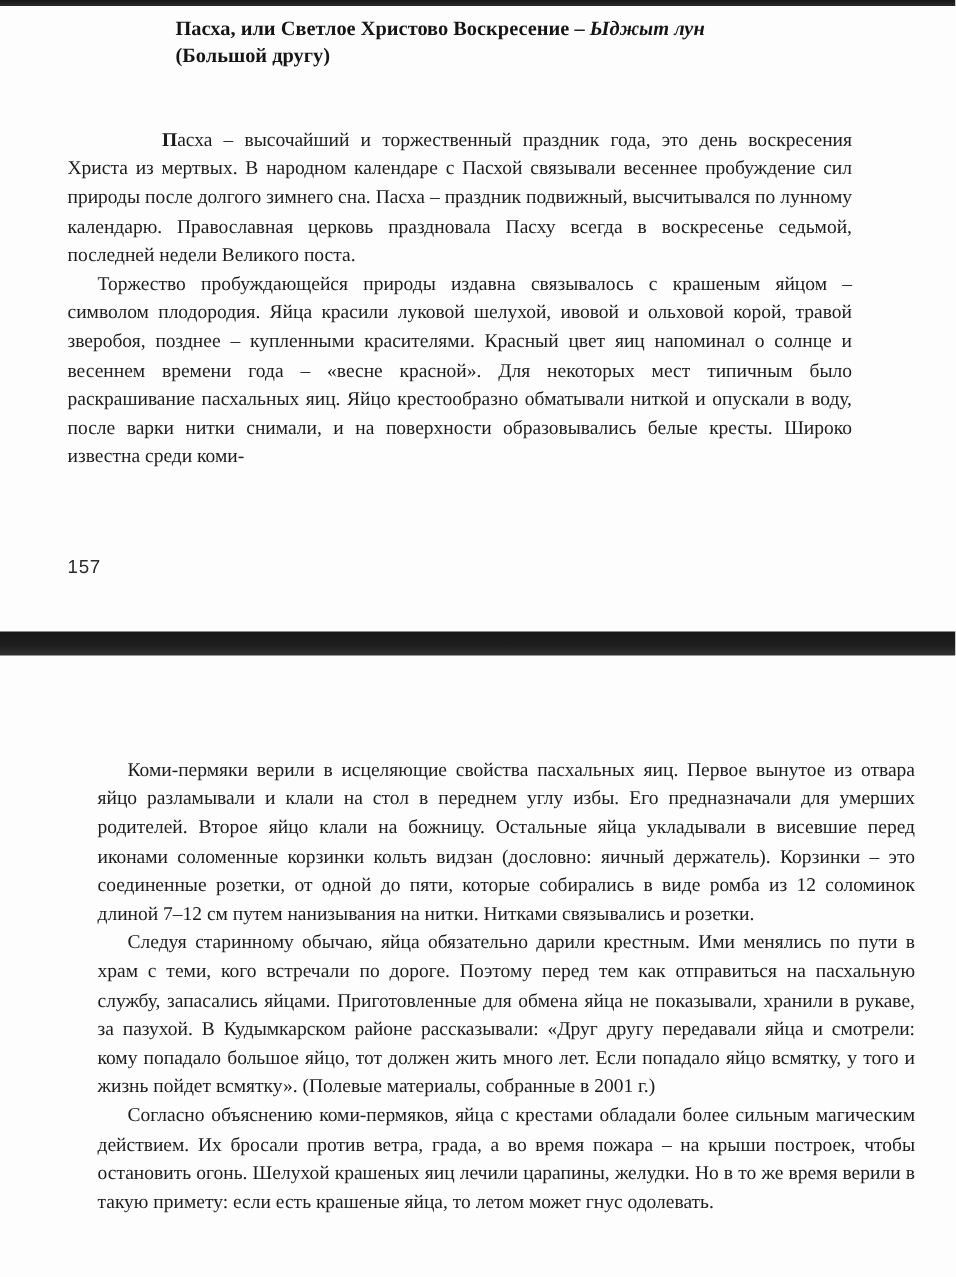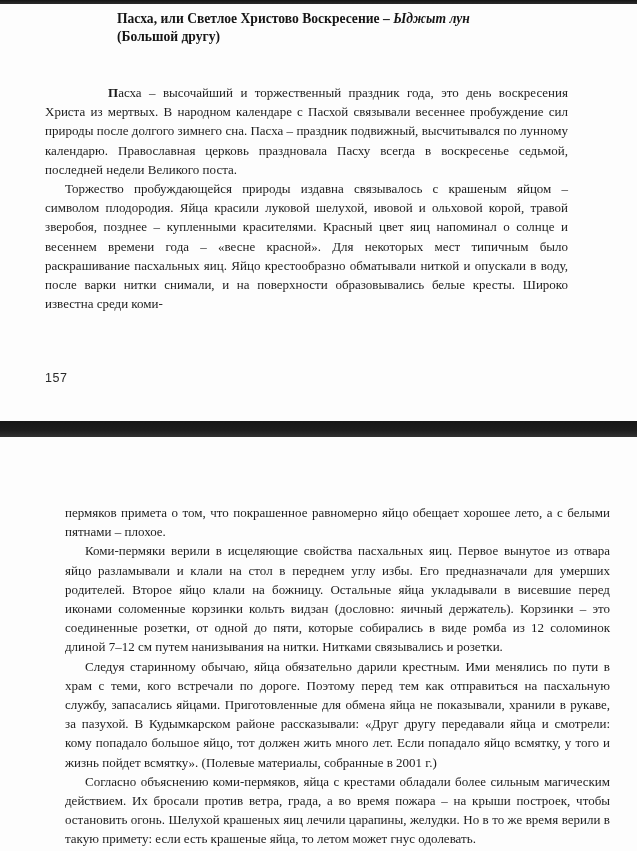--- a/index.html
+++ b/index.html
@@ -95,18 +95,17 @@
       <p class="para indent-normal"><span class="run">Торжество пробуждающейся природы издавна связывалось с крашеным яйцом – символом плодородия. Яйца красили луковой шелухой, ивовой и ольховой корой, травой зверобоя, позднее – купленными красителями. Красный цвет яиц напоминал о солнце и весеннем времени года – «весне красной». Для некоторых мест типичным было раскрашивание пасхальных яиц. Яйцо крестообразно обматывали ниткой и опускали в воду, после варки нитки снимали, и на поверхности образовывались белые кресты. Широко известна среди коми-</span></p>
     </div>
 
   <div class="page-number">157</div>
 </div>
 
 <div class="separator-bar"></div>
 
 <div>
   <div class="body-block p2-body">
-      <p class="para indent-none"><span class="run">пермяков примета о том, что покрашенное равномерно яйцо обещает хорошее лето, а с белыми пятнами – плохое.</span></p>
       <p class="para indent-normal"><span class="run">Коми-пермяки верили в исцеляющие свойства пасхальных яиц. Первое вынутое из отвара яйцо разламывали и клали на стол в переднем углу избы. Его предназначали для умерших родителей. Второе яйцо клали на божницу. Остальные яйца укладывали в висевшие перед иконами соломенные корзинки </span><span class="run-i">кольть видзан</span><span class="run"> (дословно: яичный держатель). Корзинки – это соединенные розетки, от одной до пяти, которые собирались в виде ромба из 12 соломинок длиной 7–12 см путем нанизывания на нитки. Нитками связывались и розетки.</span></p>
       <p class="para indent-normal"><span class="run">Следуя старинному обычаю, яйца обязательно дарили крестным. Ими менялись по пути в храм с теми, кого встречали по дороге. Поэтому перед тем как отправиться на пасхальную службу, запасались яйцами. Приготовленные для обмена яйца не показывали, хранили в рукаве, за пазухой. В Кудымкарском районе рассказывали: «Друг другу передавали яйца и смотрели: кому попадало большое яйцо, тот должен жить много лет. Если попадало яйцо всмятку, у того и жизнь пойдет всмятку». (</span><span class="run-i">Полевые материалы</span><span class="run">, собранные в 2001 г.)</span></p>
       <p class="para indent-normal"><span class="run">Согласно объяснению коми-пермяков, яйца с крестами обладали более сильным магическим действием. Их бросали против ветра, града, а во время пожара – на крыши построек, чтобы остановить огонь. Шелухой крашеных яиц лечили царапины, желудки. Но в то же время верили в такую примету: если есть крашеные яйца, то летом может гнус одолевать.</span></p>
     </div>
 </div>
 
 </body></html>

